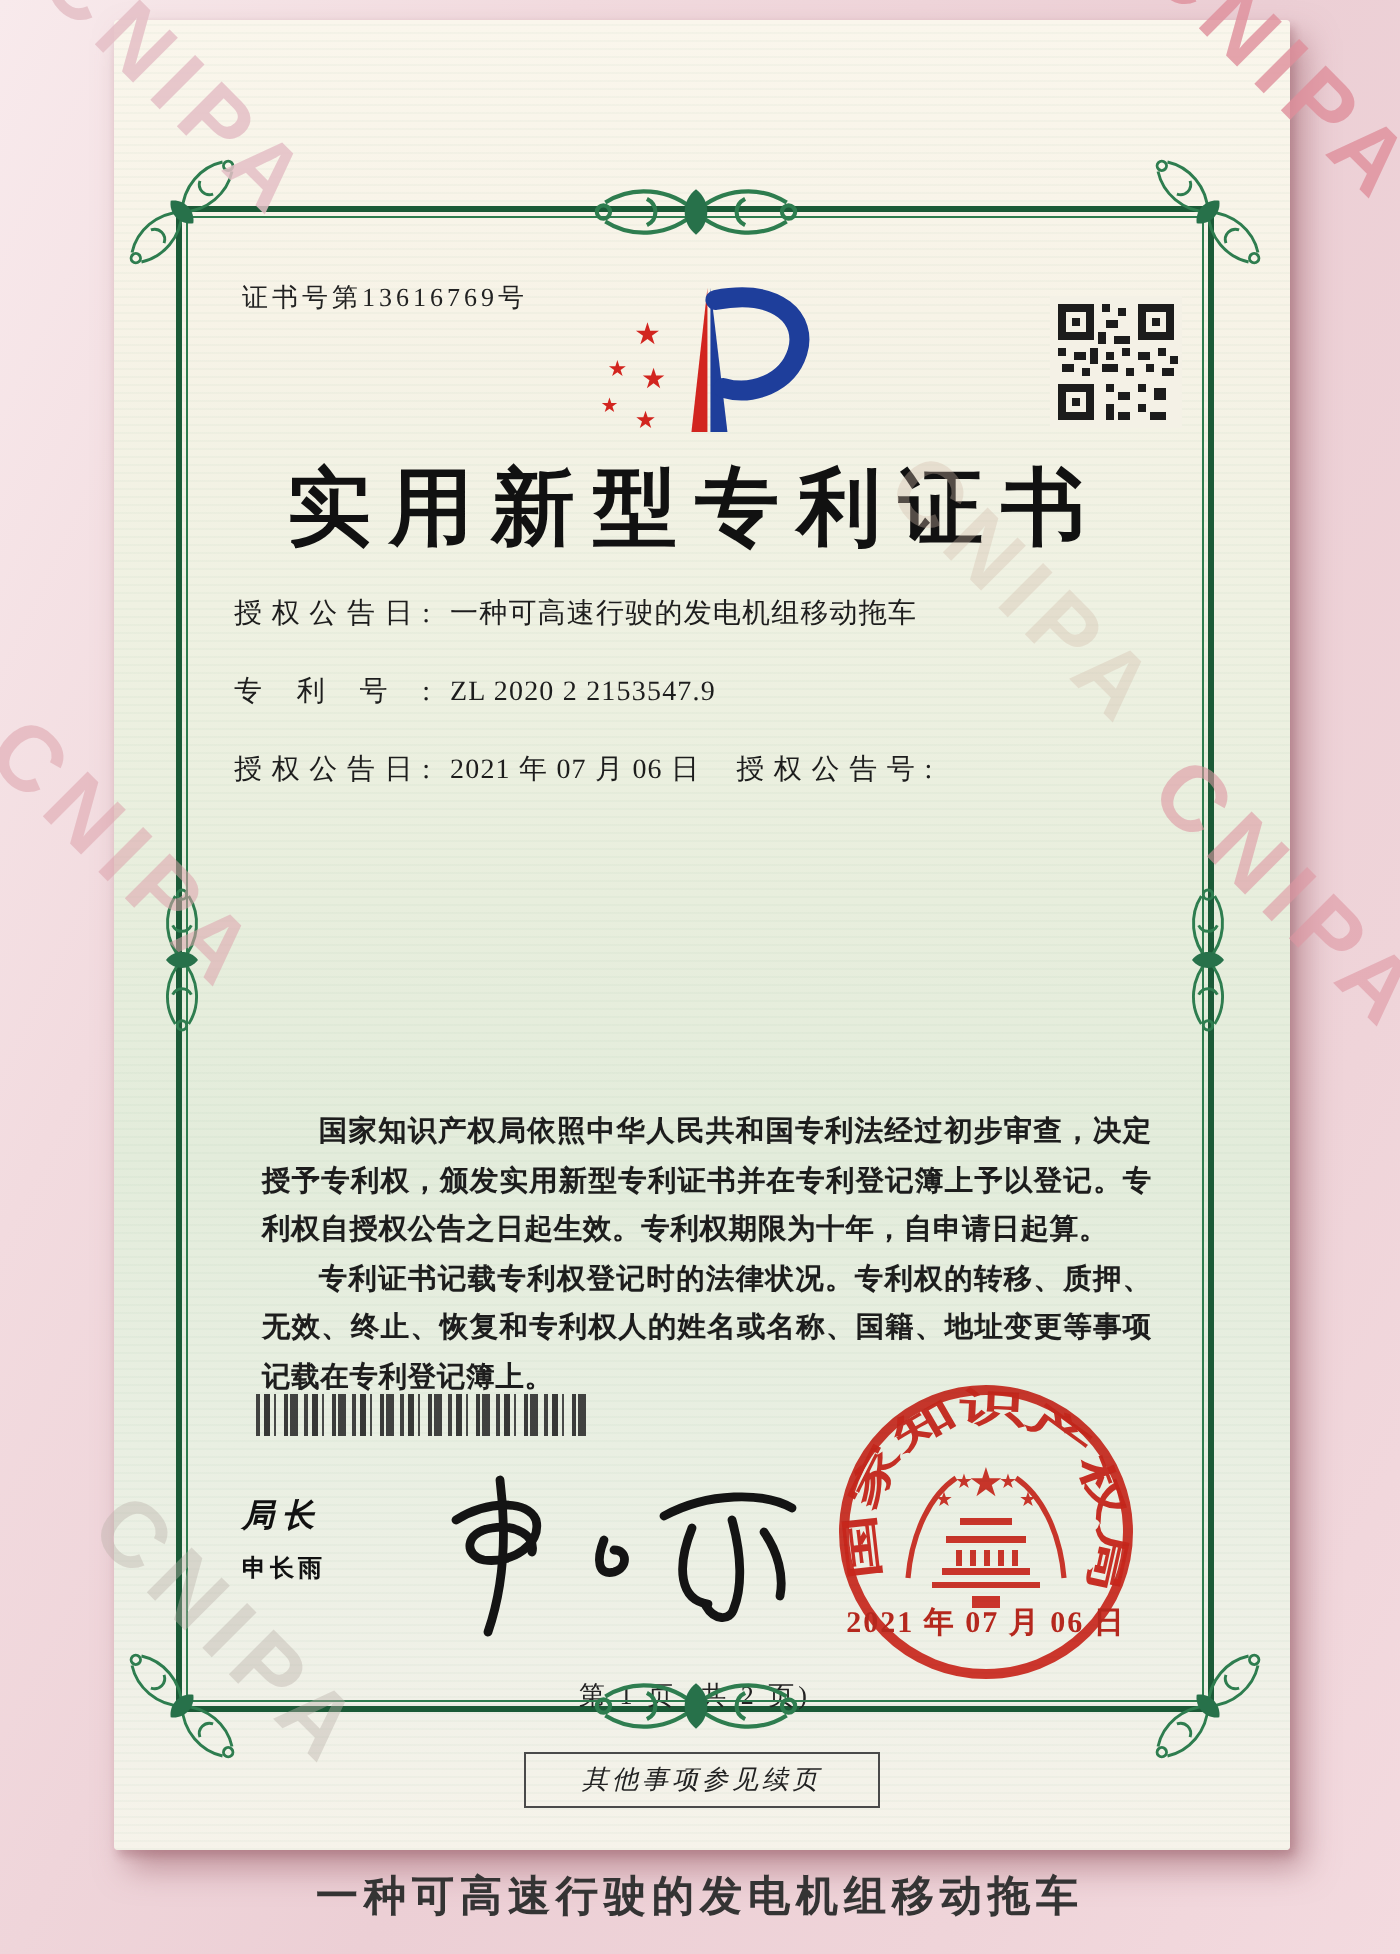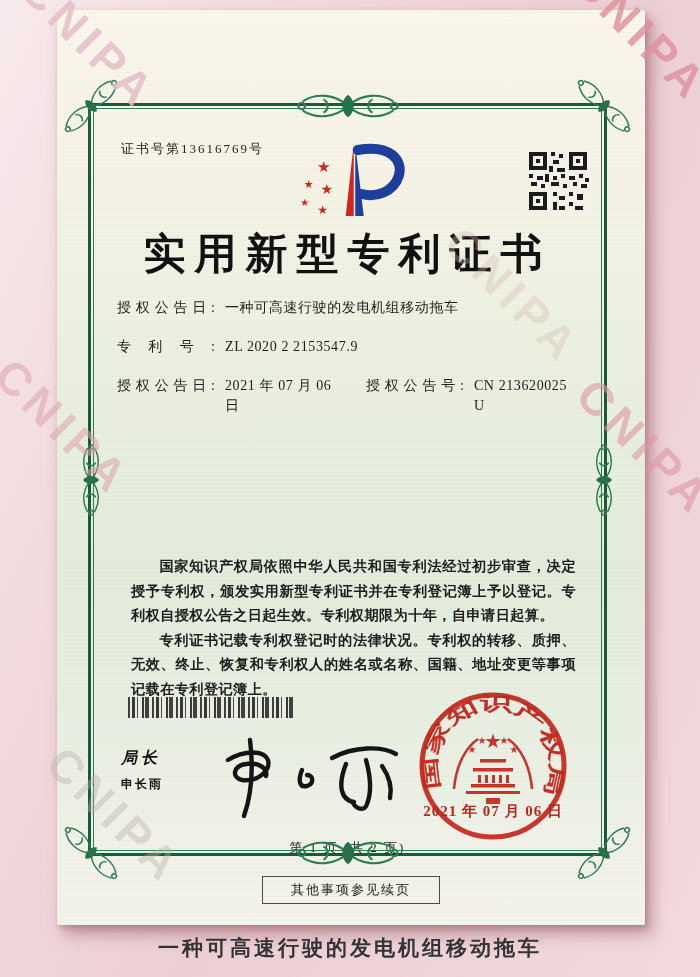--- a/index.html
+++ b/index.html
@@ -70,21 +70,21 @@
   .sig-name{position:absolute;left:30px;top:670px;font-size:12px;font-weight:600;color:#111;letter-spacing:2px;}
   .sig-hand{position:absolute;left:115px;top:624px;}
   .seal{position:absolute;left:325px;top:583px;width:154px;height:154px;mix-blend-mode:multiply;}
   .seal-date{
     position:absolute;left:318px;top:696px;width:168px;text-align:center;
     font-size:15px;font-weight:bold;color:#b5281e;letter-spacing:1px;
   }
   .pagenum{position:absolute;left:0;top:733px;width:100%;text-align:center;font-size:13px;color:#222;letter-spacing:2px;}
   .footnote{
     position:absolute;left:50%;top:866px;transform:translateX(-50%);
-    border:1px solid #4a4a4a;padding:4px 28px;font-size:13px;color:#222;letter-spacing:2px;background:transparent;
+    border:1px solid #4a4a4a;padding:4px 28px;font-size:13px;color:#222;letter-spacing:2px;background:transparent;font-style:italic;
   }
   .caption{
     position:absolute;left:0;top:934px;width:100%;text-align:center;z-index:60;
     font-size:21px;font-weight:bold;color:#343434;letter-spacing:3px;
   }
 </style>
 </head>
 <body>
 
 <svg width="0" height="0" style="position:absolute">
@@ -204,21 +204,20 @@
         <span class="fvalue">一种可高速行驶的发电机组移动拖车</span>
       </div>
       <div class="frow">
         <span class="flabel">专利号:</span>
         <span class="fvalue">ZL 2020 2 2153547.9</span>
       </div>
       <div class="frow">
         <span class="flabel">授权公告日:</span>
         <span class="fvalue">2021 年 07 月 06 日</span>
         <span class="flabel gap2">授权公告号:</span>
-        <span class="fvalue">CN 213620025 U</span>
       </div>
     </div>
 
     <div class="paras">
       <p>国家知识产权局依照中华人民共和国专利法经过初步审查，决定授予专利权，颁发实用新型专利证书并在专利登记簿上予以登记。专利权自授权公告之日起生效。专利权期限为十年，自申请日起算。</p>
       <p>专利证书记载专利权登记时的法律状况。专利权的转移、质押、无效、终止、恢复和专利权人的姓名或名称、国籍、地址变更等事项记载在专利登记簿上。</p>
     </div>
 
     <div class="barcode"></div>
 

